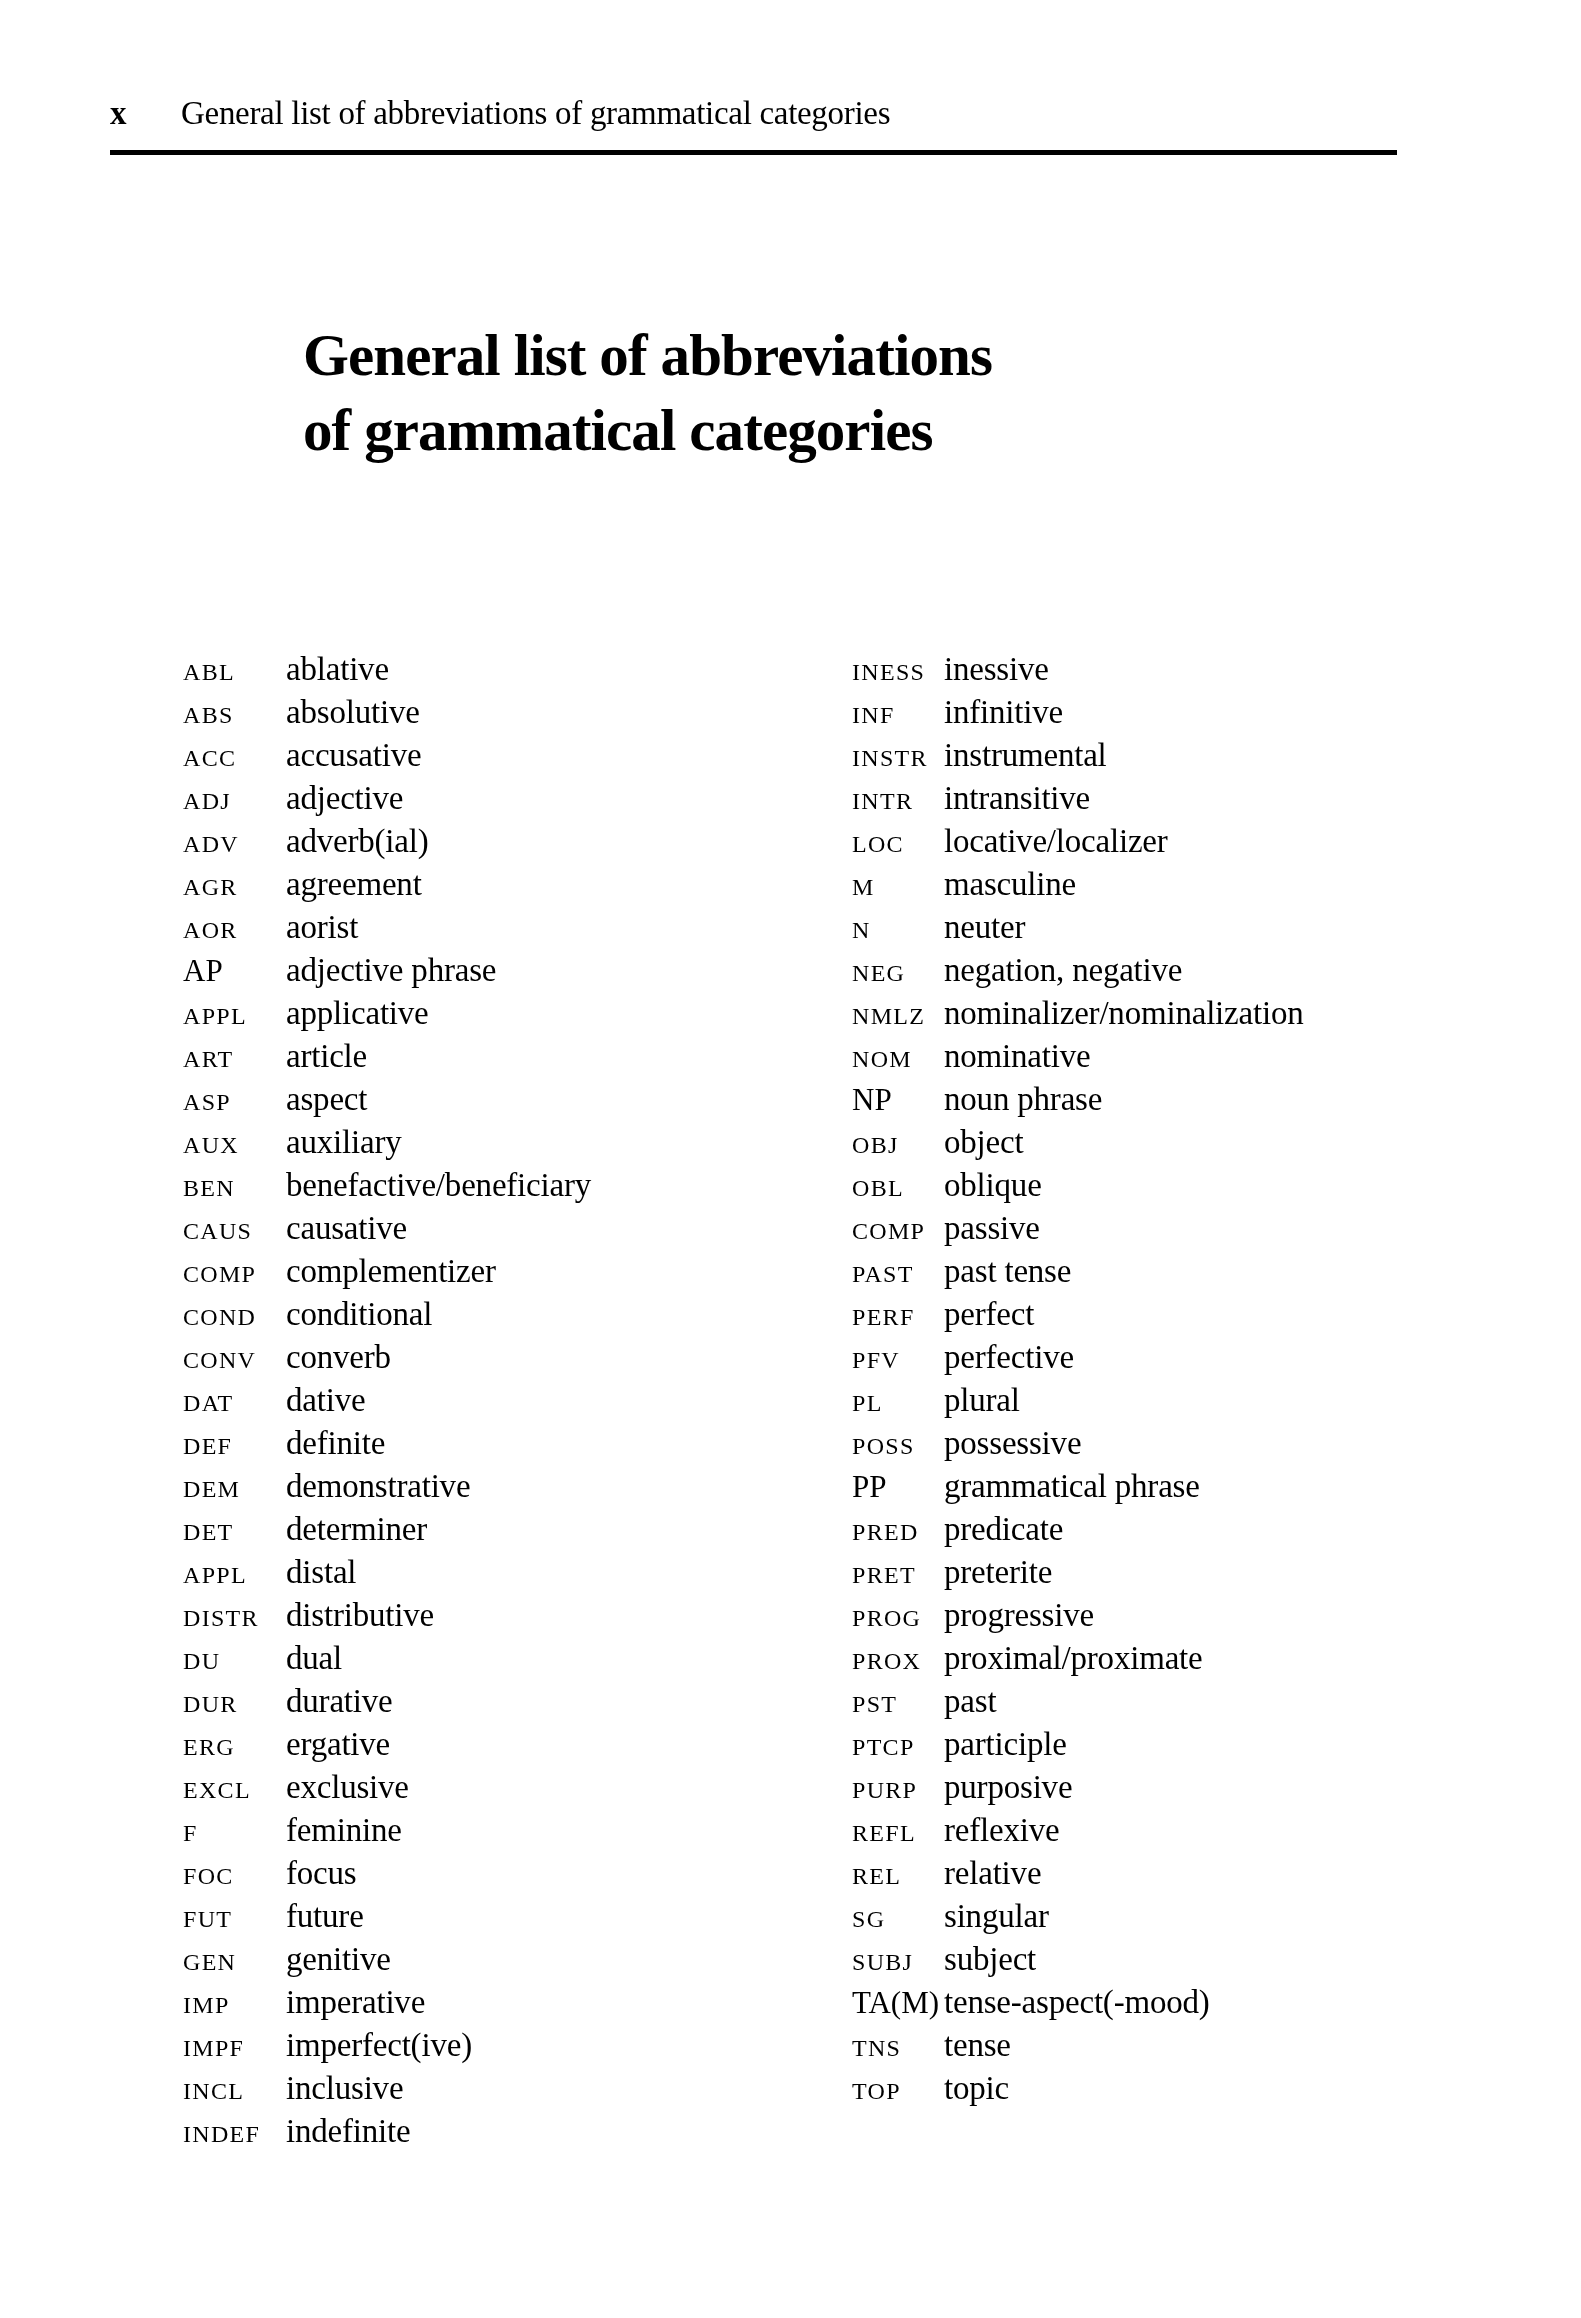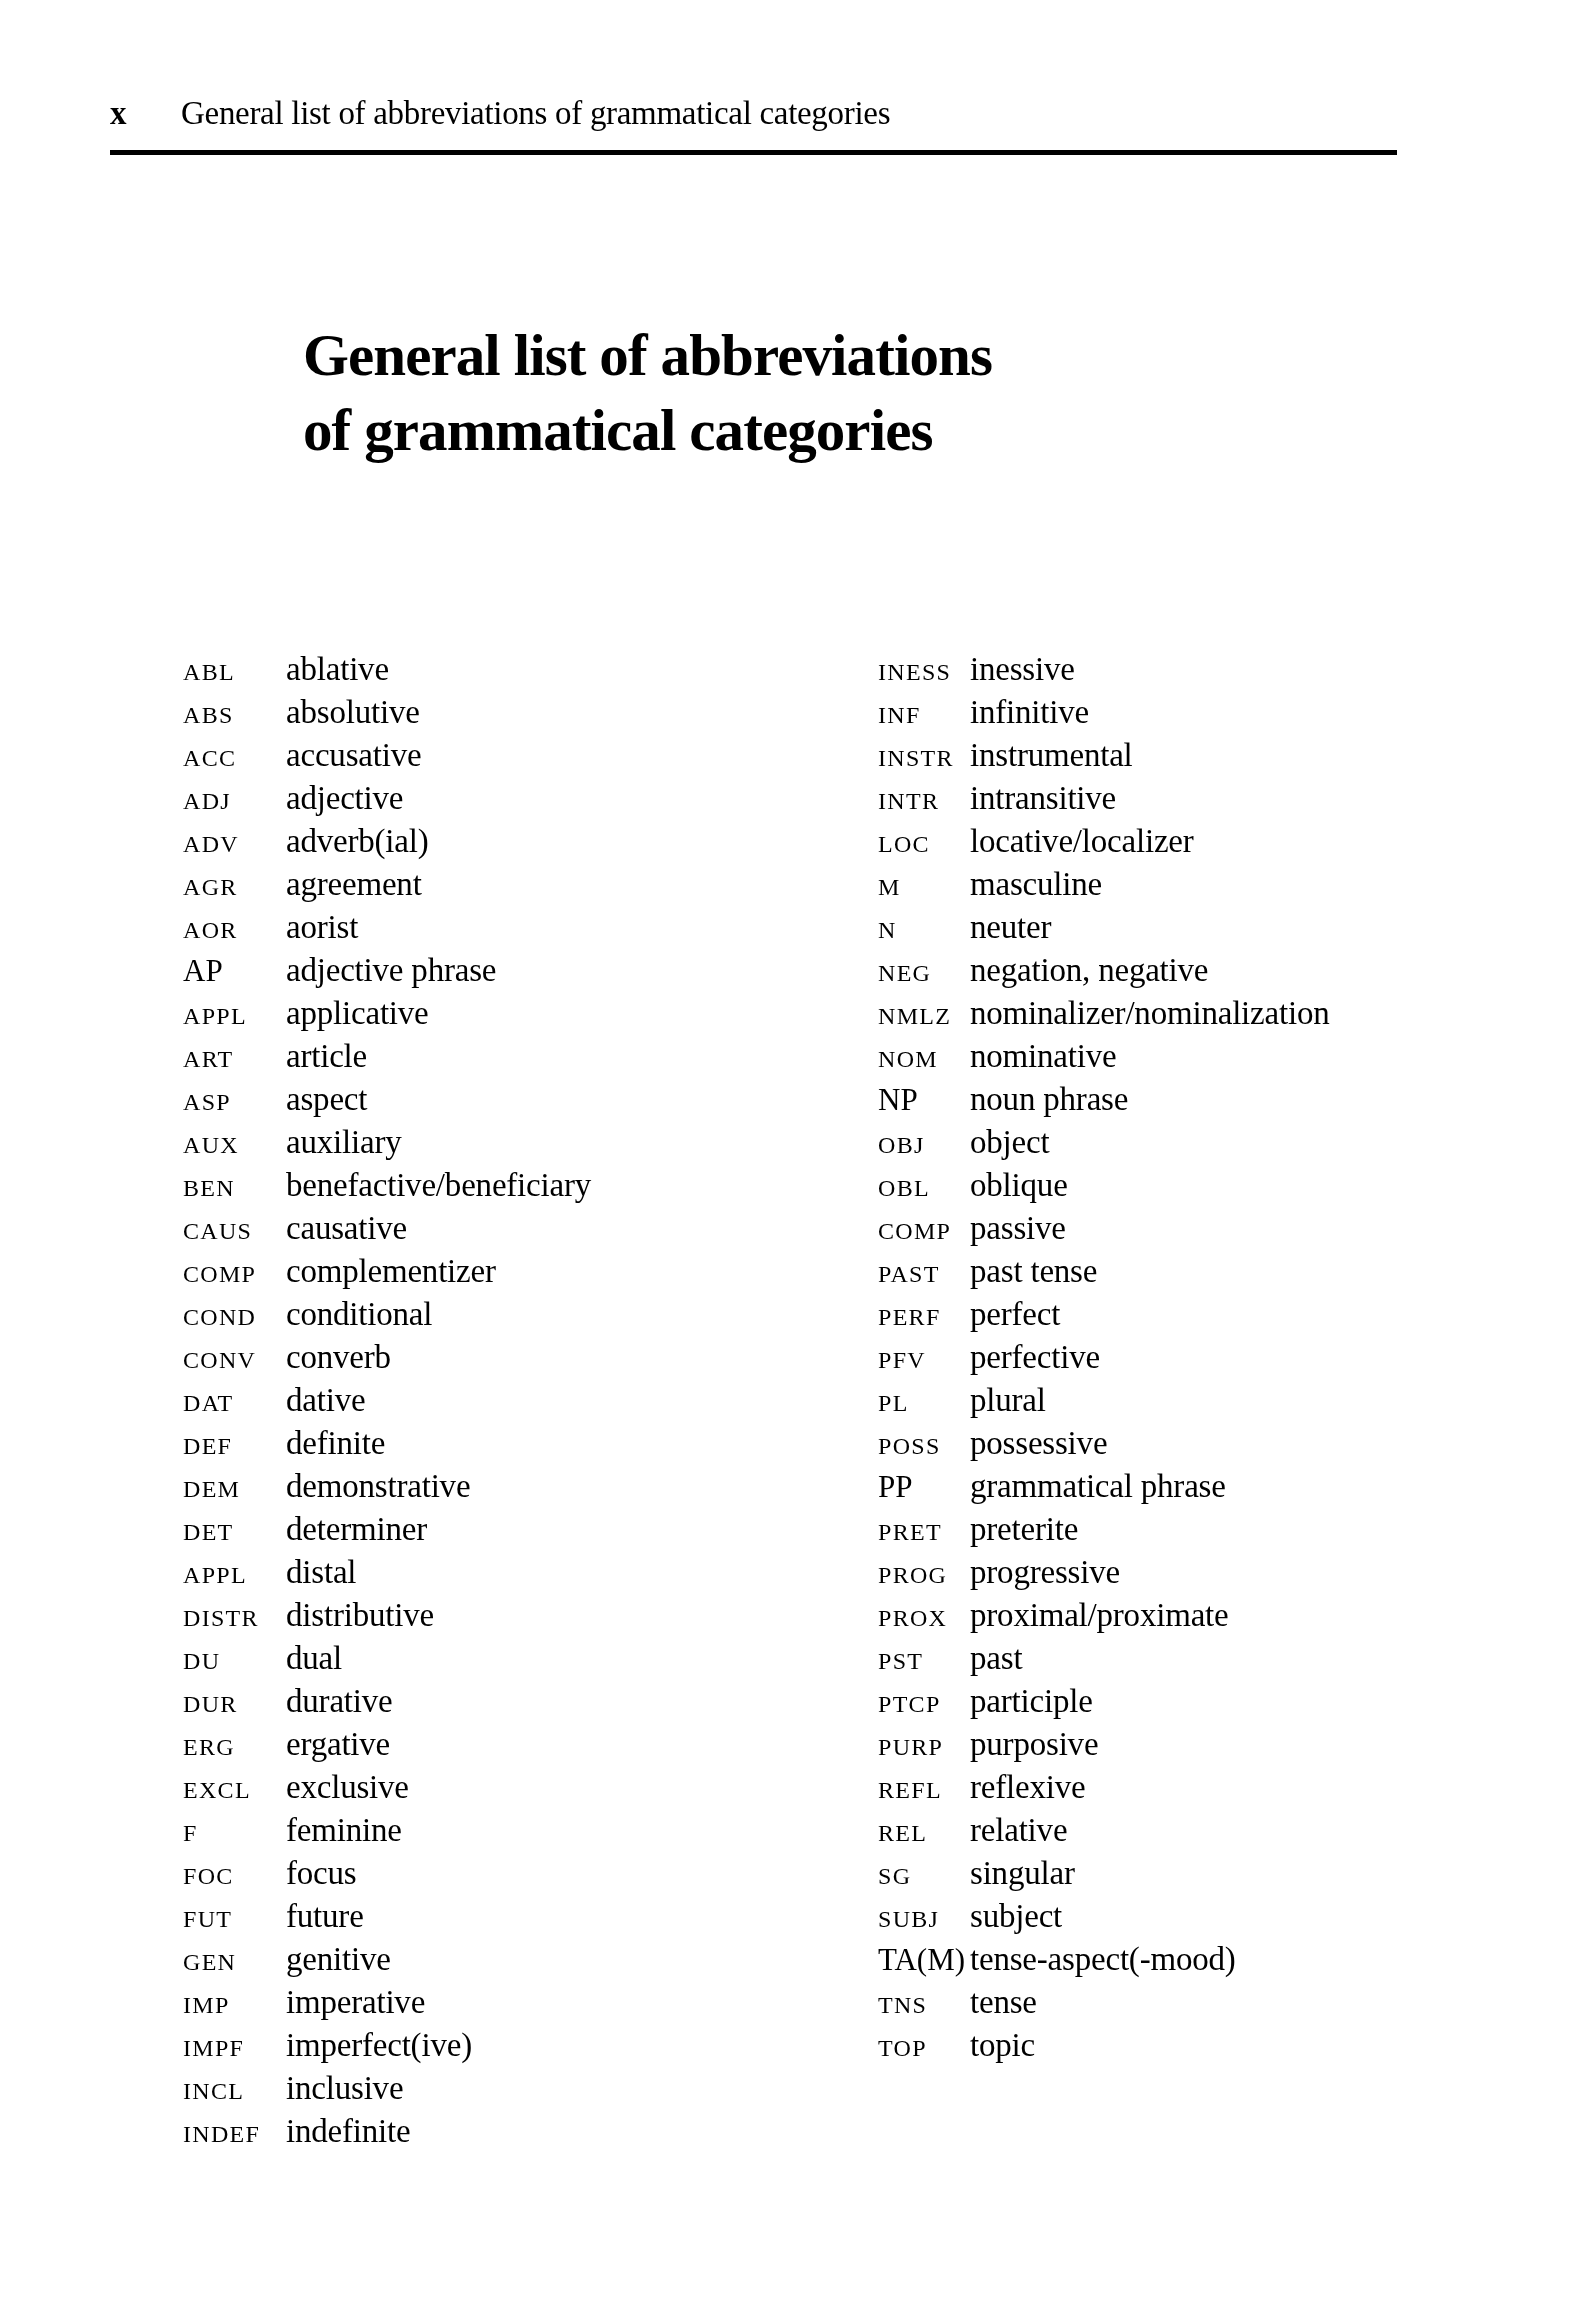--- a/index.html
+++ b/index.html
@@ -58,21 +58,21 @@
     position: absolute;
     left: 0;
     top: 651px;
     width: 1581px;
   }
   .abbrev-col {
     position: absolute;
     top: 0;
   }
   .abbrev-col.col-left  { left: 183px; width: 643px; }
-  .abbrev-col.col-right { left: 878px; width: 571px; }
+  .abbrev-col.col-right { left: 852px; width: 571px; }
 
   .abbrev-row {
     display: flex;
     align-items: baseline;
     height: 43px;
     white-space: nowrap;
   }
   .col-left  .abbrev-row .abbr { width: 103px; }
   .col-right .abbrev-row .abbr { width: 92px; }
 
@@ -322,20 +322,24 @@
       </div>
       <div class="abbrev-row">
         <span class="abbr">POSS</span>
         <span class="def">possessive</span>
       </div>
       <div class="abbrev-row">
         <span class="abbr full">PP</span>
         <span class="def">grammatical phrase</span>
       </div>
       <div class="abbrev-row">
+        <span class="abbr">PRED</span>
+        <span class="def">predicate</span>
+      </div>
+      <div class="abbrev-row">
         <span class="abbr">PRET</span>
         <span class="def">preterite</span>
       </div>
       <div class="abbrev-row">
         <span class="abbr">PROG</span>
         <span class="def">progressive</span>
       </div>
       <div class="abbrev-row">
         <span class="abbr">PROX</span>
         <span class="def">proximal/proximate</span>

